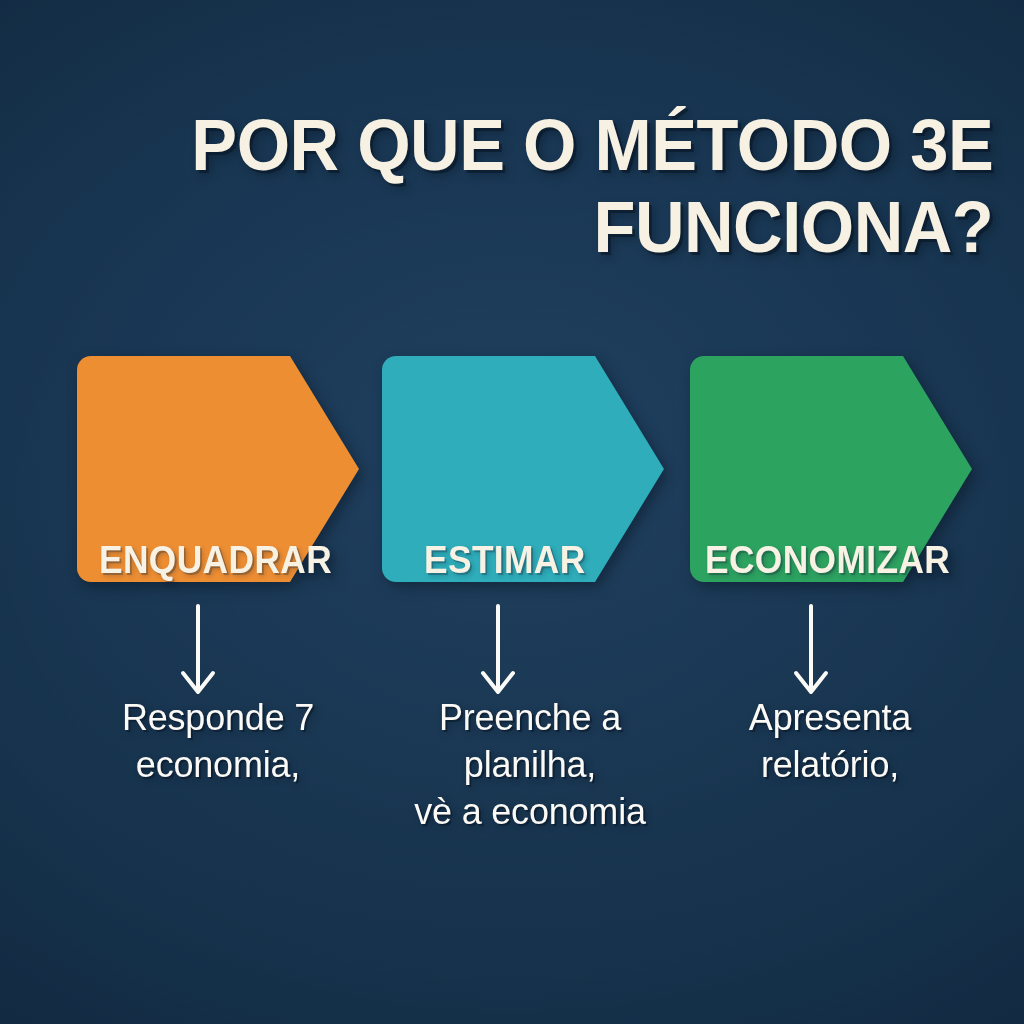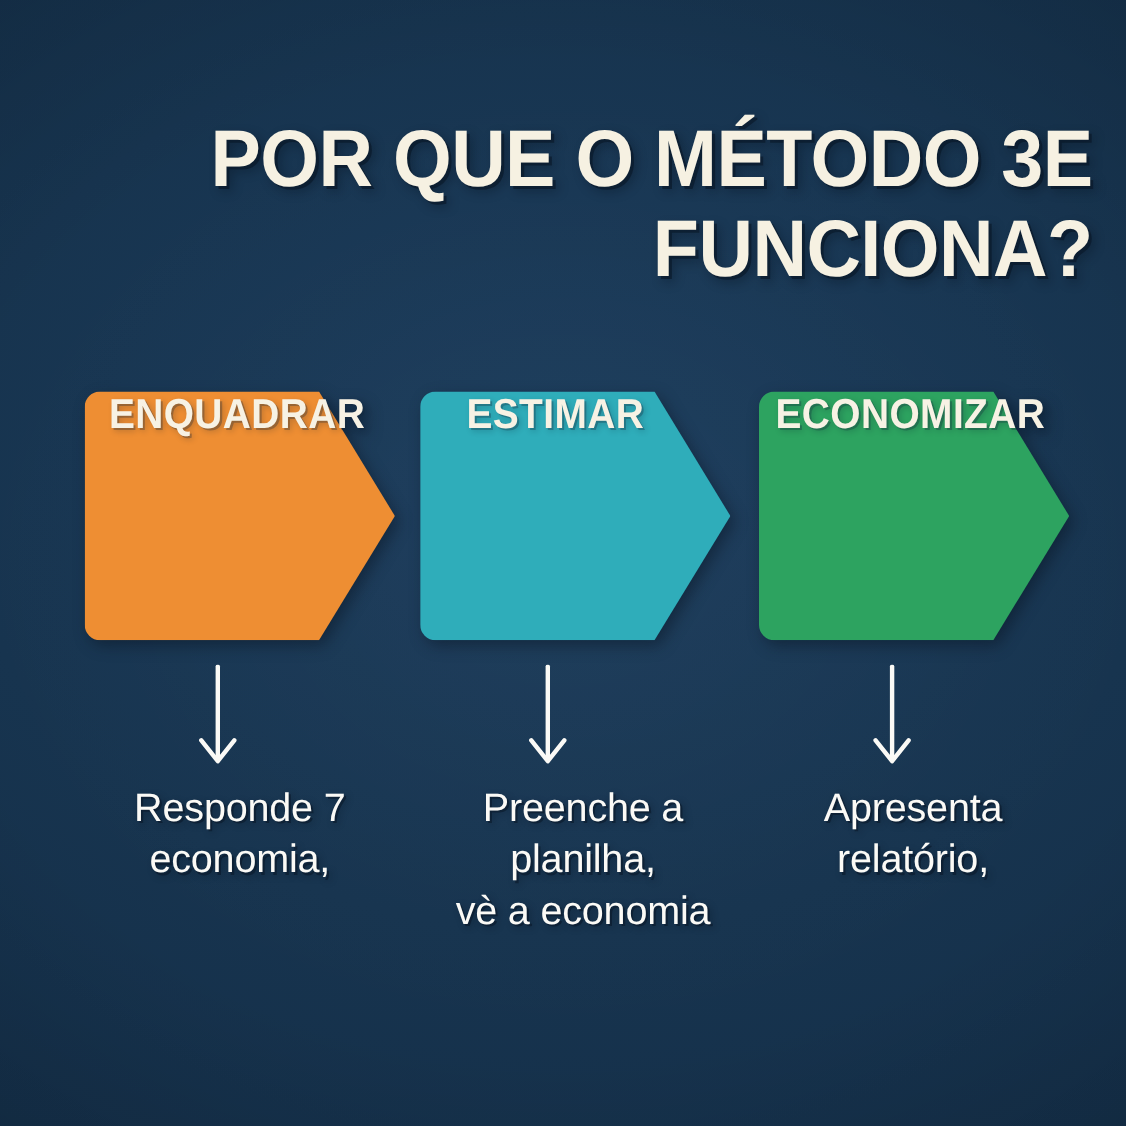--- a/index.html
+++ b/index.html
@@ -66,21 +66,21 @@
     width: 900px;
     height: 226px;
     z-index: 2;
   }
   .chevron {
     position: absolute;
     top: 0;
     width: 282px;
     height: 226px;
     display: flex;
-    align-items: flex-start;
+    align-items: flex-end;
     justify-content: flex-start;
     filter: drop-shadow(4px 5px 7px rgba(6,16,28,0.45));
   }
   .chevron .shape {
     position: absolute;
     inset: 0;
   }
   .chevron .shape svg {
     display: block;
     width: 100%;
@@ -118,21 +118,21 @@
     z-index: 2;
   }
   .arrow svg { display: block; width: 100%; height: 100%; }
   #arrow-1 { left: 176px; }
   #arrow-2 { left: 476px; }
   #arrow-3 { left: 789px; }
 
   
   .captions {
     position: absolute;
-    top: 710px;
+    top: 694px;
     left: 40px;
     width: 944px;
     height: 160px;
     z-index: 2;
   }
   .caption {
     position: absolute;
     top: 0;
     text-align: center;
     color: #fbfaf6;

